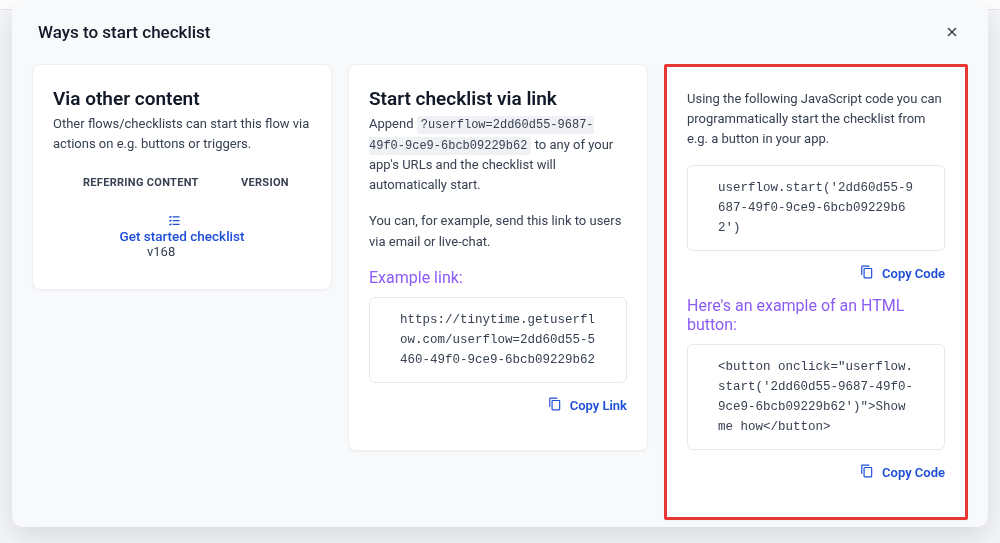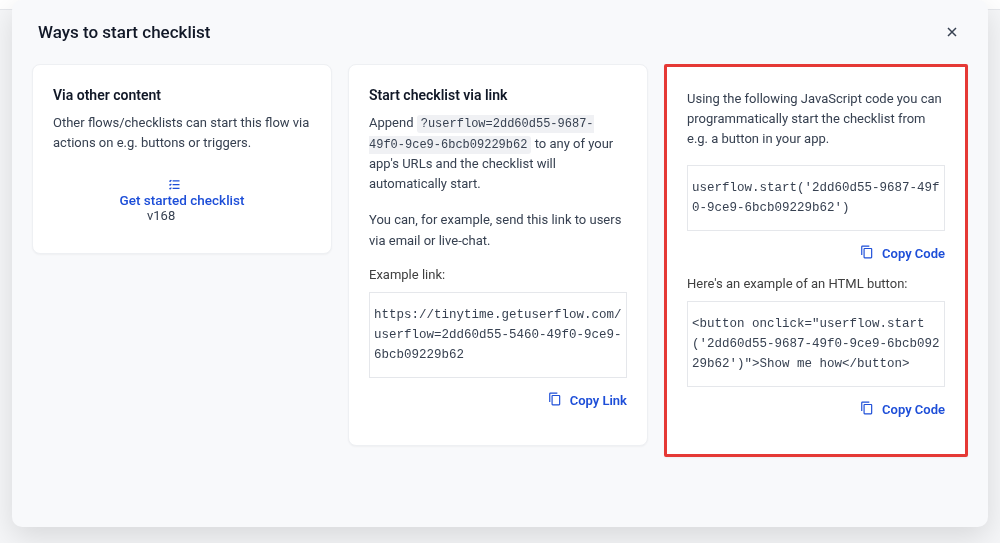--- a/index.html
+++ b/index.html
@@ -70,45 +70,45 @@
       padding: 22px 20px;
       flex: 1;
       box-shadow: 0 1px 2px rgba(0,0,0,0.04);
       border: 1px solid #eef0f3;
     }
     .card.highlighted {
       border: 3px solid #e53935;
       border-radius: 2px;
     }
     .card h3 {
-      font-size: 14px;
+      font-size: 19px;
       font-weight: 600;
       color: #111827;
-      margin-bottom: 10px;
+      margin-bottom: 4px;
     }
     .card p {
       font-size: 13px;
       color: #374151;
       line-height: 1.55;
       margin-bottom: 16px;
     }
     .inline-code {
       font-family: "SFMono-Regular", Consolas, "Liberation Mono", Menlo, monospace;
       background: #f0f1f4;
       padding: 2px 4px;
       border-radius: 3px;
       font-size: 12px;
       color: #374151;
     }
     .code-block {
       font-family: "SFMono-Regular", Consolas, "Liberation Mono", Menlo, monospace;
       background: #fff;
       border: 1px solid #e5e7eb;
-      border-radius: 0;
-      padding: 12px 4px;
+      border-radius: 6px;
+      padding: 12px 30px;
       font-size: 12.5px;
       color: #374151;
       line-height: 1.6;
       word-break: break-all;
       margin-bottom: 14px;
     }
     .copy-link {
       display: flex;
       align-items: center;
       gap: 8px;
@@ -160,22 +160,22 @@
       font-size: 13.5px;
       font-weight: 500;
       cursor: pointer;
     }
     .row-ver {
       width: 70px;
       font-size: 13px;
       color: #374151;
     }
     .label-text {
-      font-size: 13px;
-      color: #404040;
+      font-size: 16px;
+      color: #8b5cf6;
       margin-bottom: 10px;
     }
   </style>
 </head>
 <body>
 
 <div class="topbar"></div>
 
 <div class="modal">
   <div class="modal-header">
@@ -185,20 +185,24 @@
           <path d="M18 6 6 18M6 6l12 12"></path>
         </svg>
     </div>
   </div>
 
   <div class="cards">
 
     <div class="card">
       <h3>Via other content</h3>
       <p>Other flows/checklists can start this flow via actions on e.g. buttons or triggers.</p>
+      <div class="table-header">
+        <span class="th-ref">REFERRING CONTENT</span>
+        <span class="th-ver">VERSION</span>
+      </div>
       <div class="table-row">
         <span class="row-icon">
           <svg viewBox="0 0 24 24" width="15" height="15" fill="none" stroke="currentColor" stroke-width="2">
               <path d="M9 6h11M9 12h11M9 18h11M4 6l1 1 2-2M4 12l1 1 2-2M4 18l1 1 2-2"></path>
             </svg>
         </span>
         <span class="row-link">Get started checklist</span>
         <span class="row-ver">v168</span>
       </div>
     </div>

